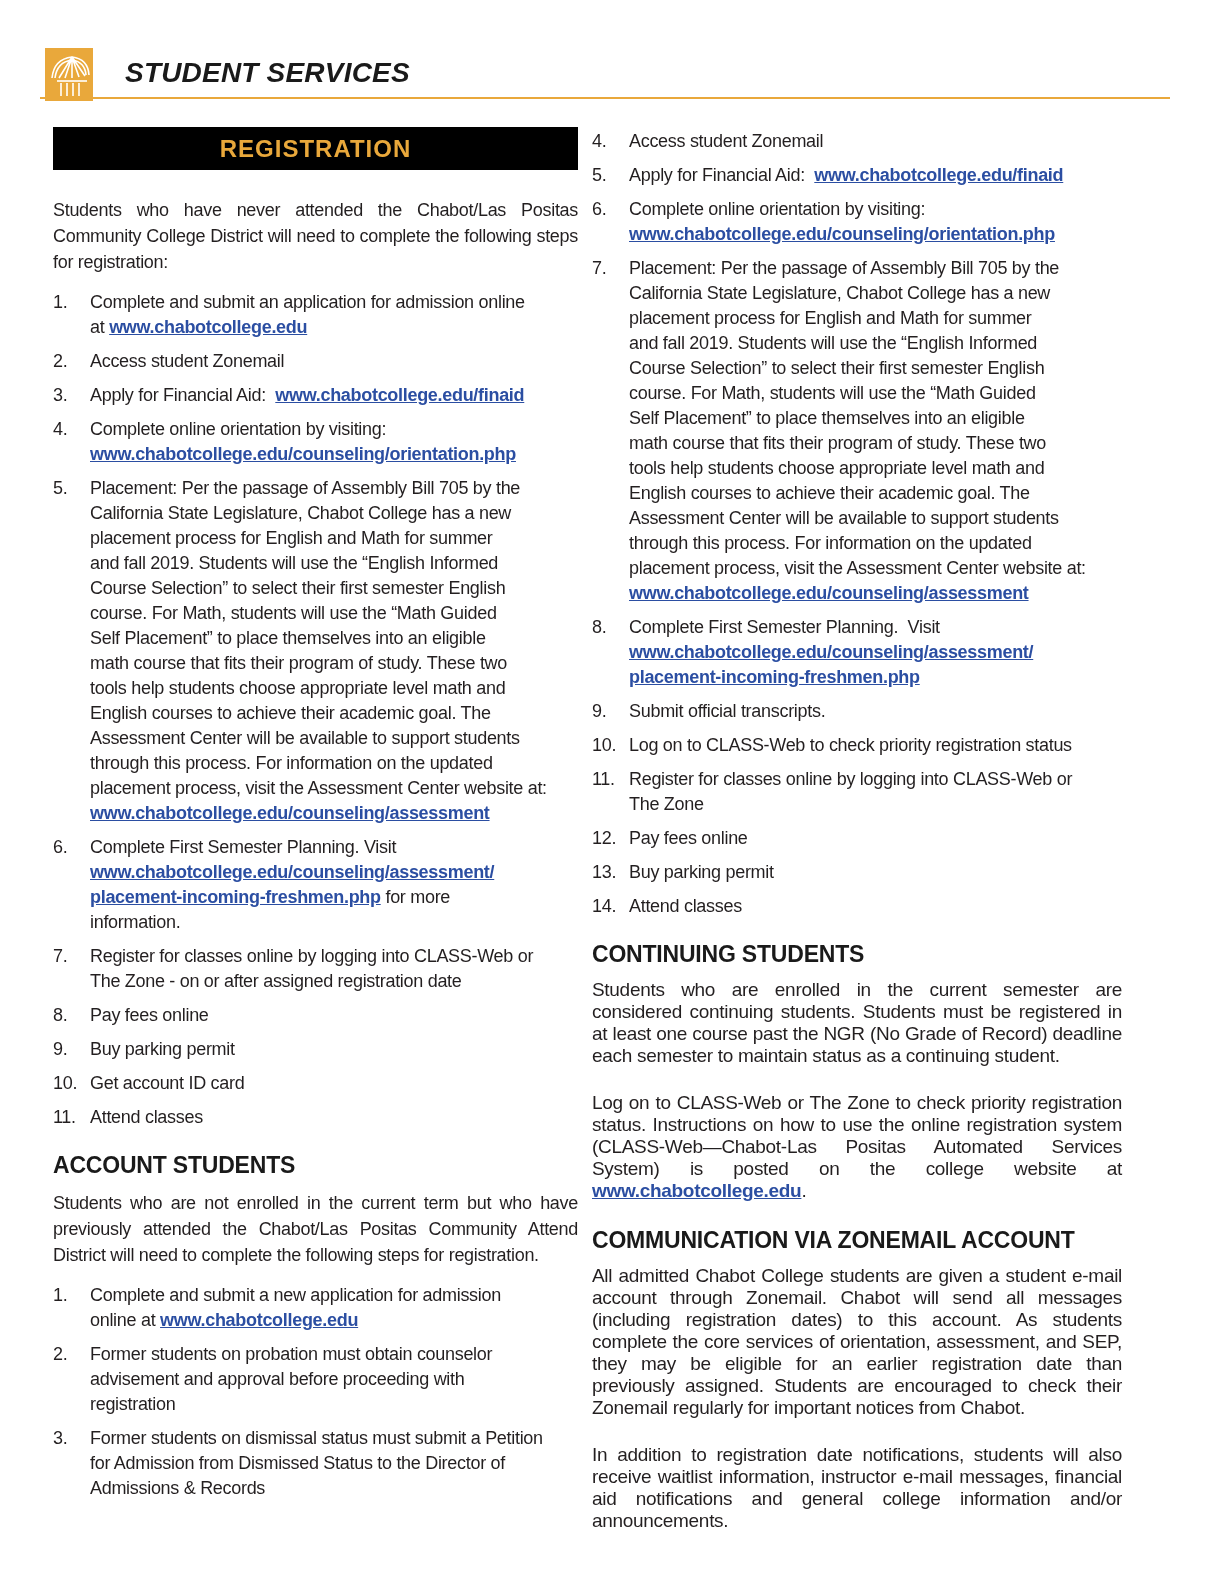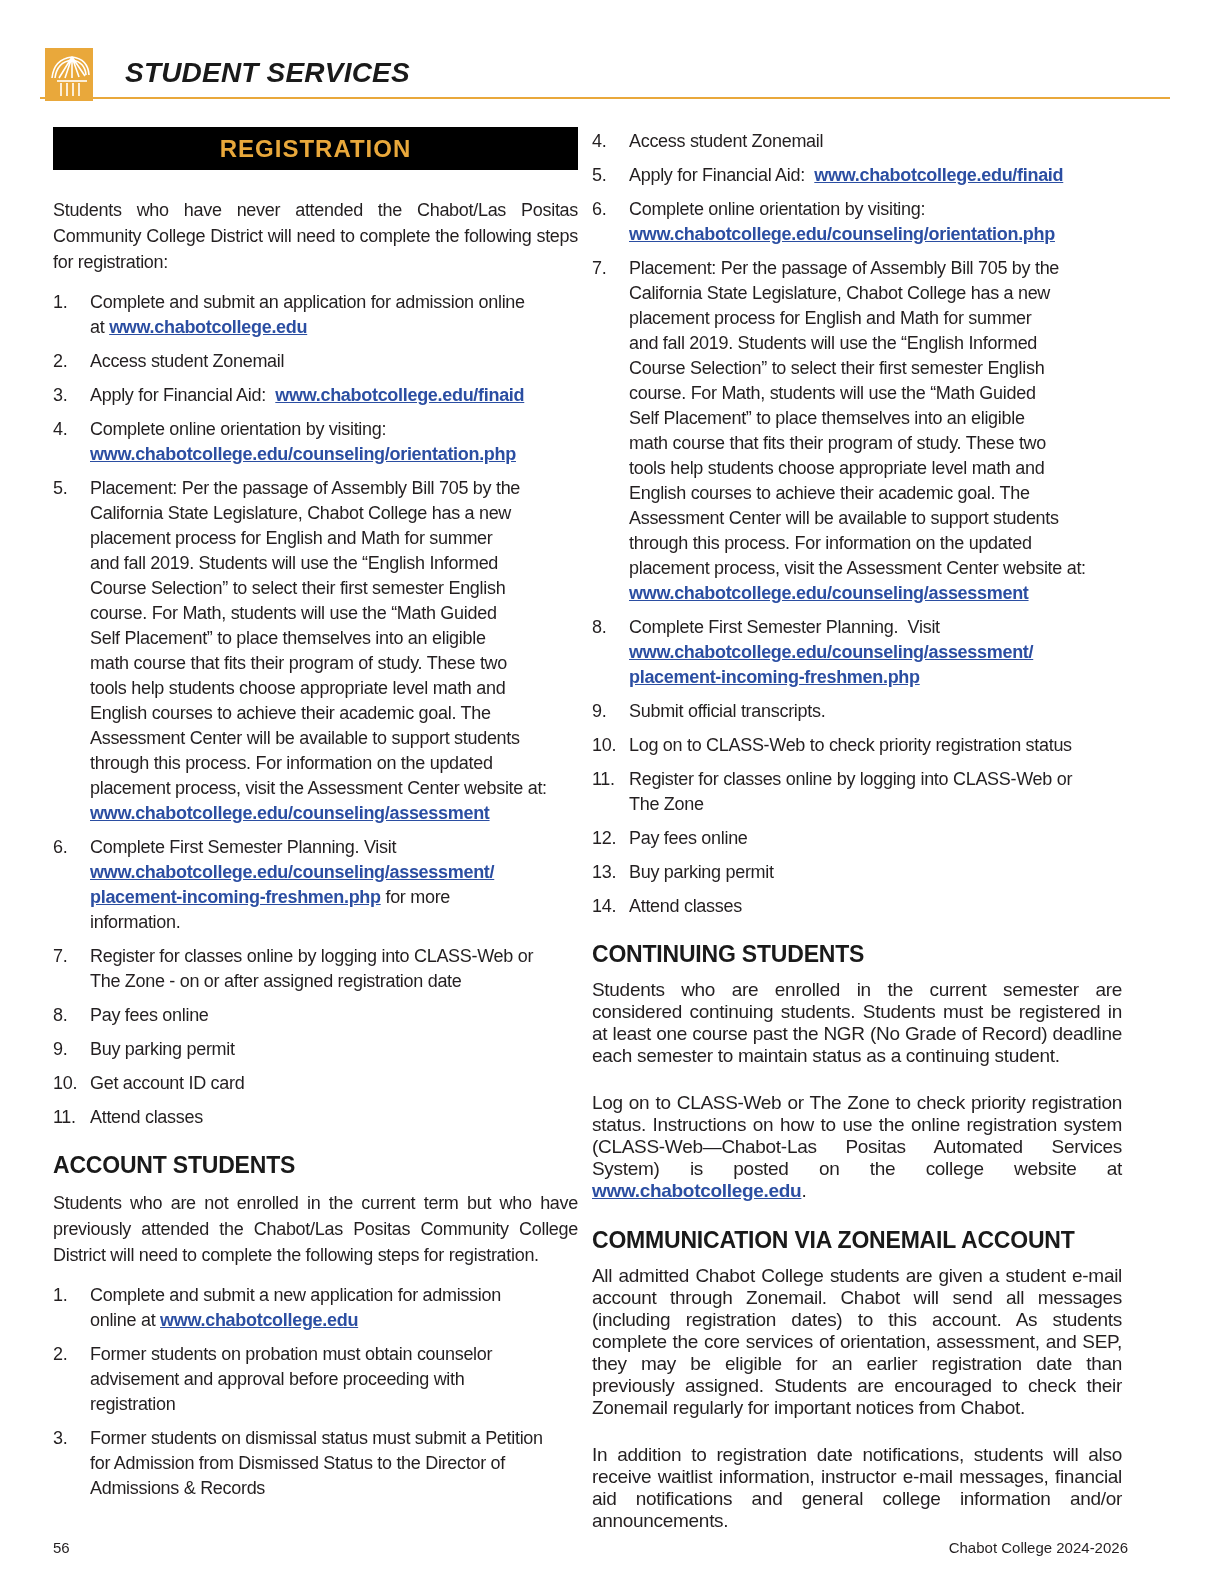--- a/index.html
+++ b/index.html
@@ -161,21 +161,21 @@
             <span class="num">10.</span>
             <span class="body"><span class="run">Get account ID card</span></span>
           </div>
           <div class="step">
             <span class="num">11.</span>
             <span class="body"><span class="run">Attend classes</span></span>
           </div>
         </div>
 
       <h2 class="sec">ACCOUNT STUDENTS</h2>
-      <p class="intro">Students who are not enrolled in the current term but who have previously attended the Chabot/Las Positas Community College District will need to complete the following steps for registration.</p>
+      <p class="intro">Students who are not enrolled in the current term but who have previously attended the Chabot/Las Positas Community Attend District will need to complete the following steps for registration.</p>
       <div class="steps">
           <div class="step">
             <span class="num">1.</span>
             <span class="body"><span class="run">Complete and submit a new application for admission
 online at </span><a class="lnk">www.chabotcollege.edu</a></span>
           </div>
           <div class="step">
             <span class="num">2.</span>
             <span class="body"><span class="run">Former students on probation must obtain counselor
 advisement and approval before proceeding with
@@ -259,18 +259,14 @@
       <p class="para">Students who are enrolled in the current semester are considered continuing students. Students must be registered in at least one course past the NGR (No Grade of Record) deadline each semester to maintain status as a continuing student.</p>
       <p class="para"><span class="run">Log on to CLASS-Web or The Zone to check priority registration status. Instructions on how to use the online registration system (CLASS-Web—Chabot-Las Positas Automated Services System) is posted on the college website at </span><a class="lnk">www.chabotcollege.edu</a><span class="run">.</span></p>
 
       <h2 class="sec">COMMUNICATION VIA ZONEMAIL ACCOUNT</h2>
       <p class="para">All admitted Chabot College students are given a student e-mail account through Zonemail. Chabot will send all messages (including registration dates) to this account. As students complete the core services of orientation, assessment, and SEP, they may be eligible for an earlier registration date than previously assigned. Students are encouraged to check their Zonemail regularly for important notices from Chabot.</p>
       <p class="para">In addition to registration date notifications, students will also receive waitlist information, instructor e-mail messages, financial aid notifications and general college information and/or announcements.</p>
     </section>
 
   </div>
 
-  <div class="footer">
-    <span>56</span>
-    <span>Chabot College 2024-2026</span>
-  </div>
 
 </div>
 
 </body></html>

